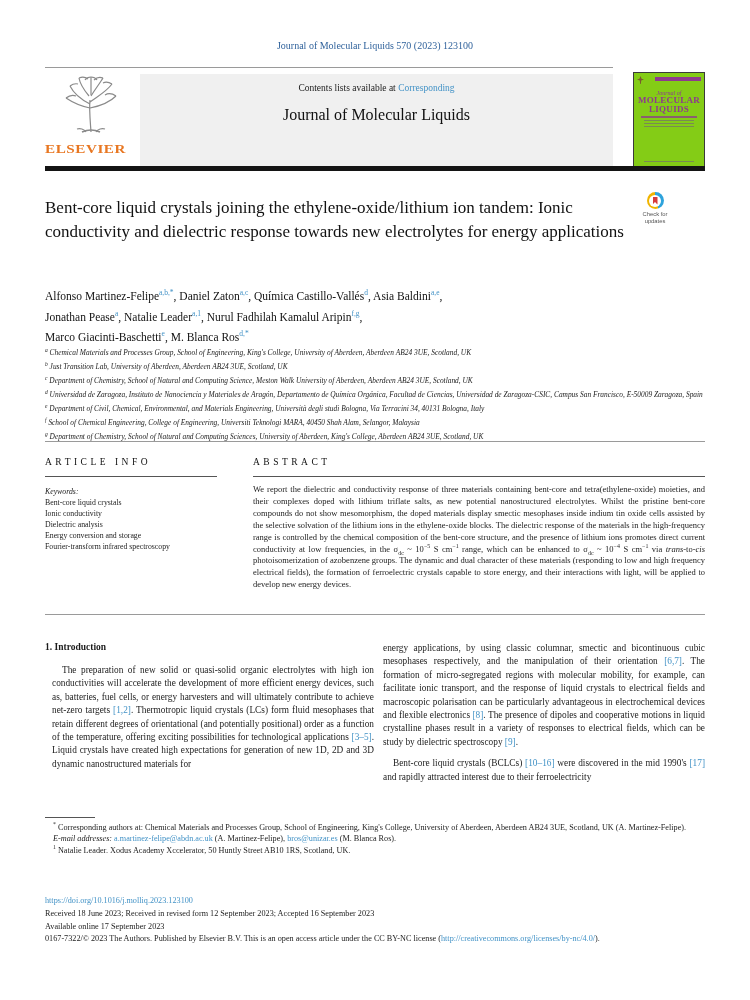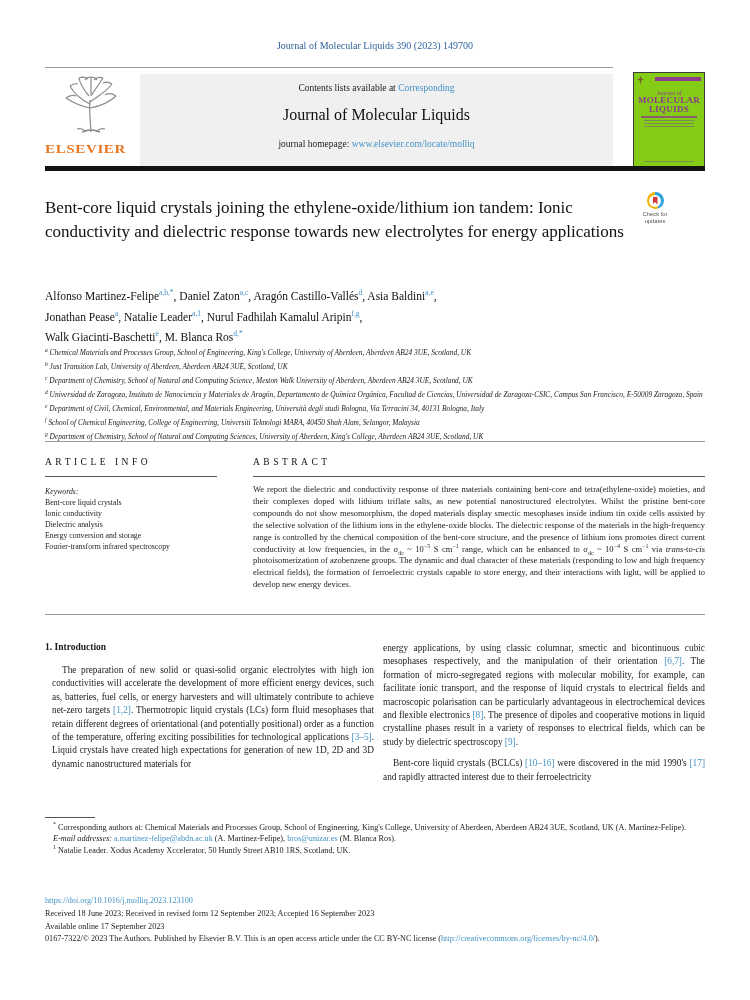--- a/index.html
+++ b/index.html
@@ -90,21 +90,21 @@
   .fn-indent{text-indent:8px;}
   .footer{position:absolute;top:895px;left:45px;width:660px;font-size:8.2px;line-height:12.8px;color:#1c1c1c;}
   .footer .seg-link{overflow-wrap:anywhere;}
   .doi{color:#4292c6;}
 </style>
 </head>
 <body>
 
 <div class="page">
 
-  <div class="citation">Journal of Molecular Liquids 390 (2023) 149700</div>
+  <div class="citation">Journal of Molecular Liquids 570 (2023) 123100</div>
   <div class="rule rule-top"></div>
 
   <div class="elsevier">
     <svg width="62" height="66" viewBox="0 0 62 66">
       <g fill="none" stroke="#8a8a8a" stroke-width="1.2">
         <path d="M31 58 C30 44 29 34 30 26"></path>
         <path d="M30 30 C22 26 14 20 10 12"></path>
         <path d="M30 28 C38 22 46 18 52 10"></path>
         <path d="M30 34 C20 32 12 28 6 24"></path>
         <path d="M30 34 C40 32 50 28 56 22"></path>
@@ -123,21 +123,20 @@
         <path d="M26 58 c-2 -3 -6 -4 -9 -3"></path>
         <path d="M36 58 c2 -3 6 -4 9 -3"></path>
       </g>
     </svg>
     <div class="elsevier-word">ELSEVIER</div>
   </div>
 
   <div class="header-box">
     <div class="contents-line"><span>Contents lists available at </span><span class="link">Corresponding</span></div>
     <div class="journal-title">Journal of Molecular Liquids</div>
-    <div class="homepage-line"><span>journal homepage: </span><span class="link">www.elsevier.com/locate/molliq</span></div>
   </div>
 
   <div class="cover">
     <div class="cover-top">
       <div class="cover-tree"></div>
       <div class="cover-bar"></div>
     </div>
     <div class="cover-journalof">Journal of</div>
     <div class="cover-title">MOLECULAR</div>
     <div class="cover-title">LIQUIDS</div>
@@ -161,27 +160,27 @@
     <div class="badge-text">
       <div>Check for</div>
       <div>updates</div>
     </div>
   </div>
 
   <div class="article-title">Bent-core liquid crystals joining the ethylene-oxide/lithium ion tandem: Ionic conductivity and dielectric response towards new electrolytes for energy applications</div>
 
   <div class="authors">
     <div>
-      <span><span>Alfonso Martinez-Felipe</span><sup class="a-sup">a,b,*</sup><span>, </span></span><span><span>Daniel Zaton</span><sup class="a-sup">a,c</sup><span>, </span></span><span><span>Aragón Castillo-Vallés</span><sup class="a-sup">d</sup><span>, </span></span><span><span>Asia Baldini</span><sup class="a-sup">a,e</sup><span>,</span></span>
+      <span><span>Alfonso Martinez-Felipe</span><sup class="a-sup">a,b,*</sup><span>, </span></span><span><span>Daniel Zaton</span><sup class="a-sup">a,c</sup><span>, </span></span><span><span>Química Castillo-Vallés</span><sup class="a-sup">d</sup><span>, </span></span><span><span>Asia Baldini</span><sup class="a-sup">a,e</sup><span>,</span></span>
     </div>
     <div>
       <span><span>Jonathan Pease</span><sup class="a-sup">a</sup><span>, </span></span><span><span>Natalie Leader</span><sup class="a-sup">a,1</sup><span>, </span></span><span><span>Nurul Fadhilah Kamalul Aripin</span><sup class="a-sup">f,g</sup><span>,</span></span>
     </div>
     <div>
-      <span><span>Walk Giacinti-Baschetti</span><sup class="a-sup">e</sup><span>, </span></span><span><span>M. Blanca Ros</span><sup class="a-sup">d,*</sup><span></span></span>
+      <span><span>Marco Giacinti-Baschetti</span><sup class="a-sup">e</sup><span>, </span></span><span><span>M. Blanca Ros</span><sup class="a-sup">d,*</sup><span></span></span>
     </div>
   </div>
 
   <div class="affils">
     <div><sup>a</sup> <span>Chemical Materials and Processes Group, School of Engineering, King's College, University of Aberdeen, Aberdeen AB24 3UE, Scotland, UK</span></div>
     <div><sup>b</sup> <span>Just Transition Lab, University of Aberdeen, Aberdeen AB24 3UE, Scotland, UK</span></div>
     <div><sup>c</sup> <span>Department of Chemistry, School of Natural and Computing Science, Meston Walk University of Aberdeen, Aberdeen AB24 3UE, Scotland, UK</span></div>
     <div><sup>d</sup> <span>Universidad de Zaragoza, Instituto de Nanociencia y Materiales de Aragón, Departamento de Química Orgánica, Facultad de Ciencias, Universidad de Zaragoza-CSIC, Campus San Francisco, E-50009 Zaragoza, Spain</span></div>
     <div><sup>e</sup> <span>Department of Civil, Chemical, Environmental, and Materials Engineering, Università degli studi Bologna, Via Terracini 34, 40131 Bologna, Italy</span></div>
     <div><sup>f</sup> <span>School of Chemical Engineering, College of Engineering, Universiti Teknologi MARA, 40450 Shah Alam, Selangor, Malaysia</span></div>

